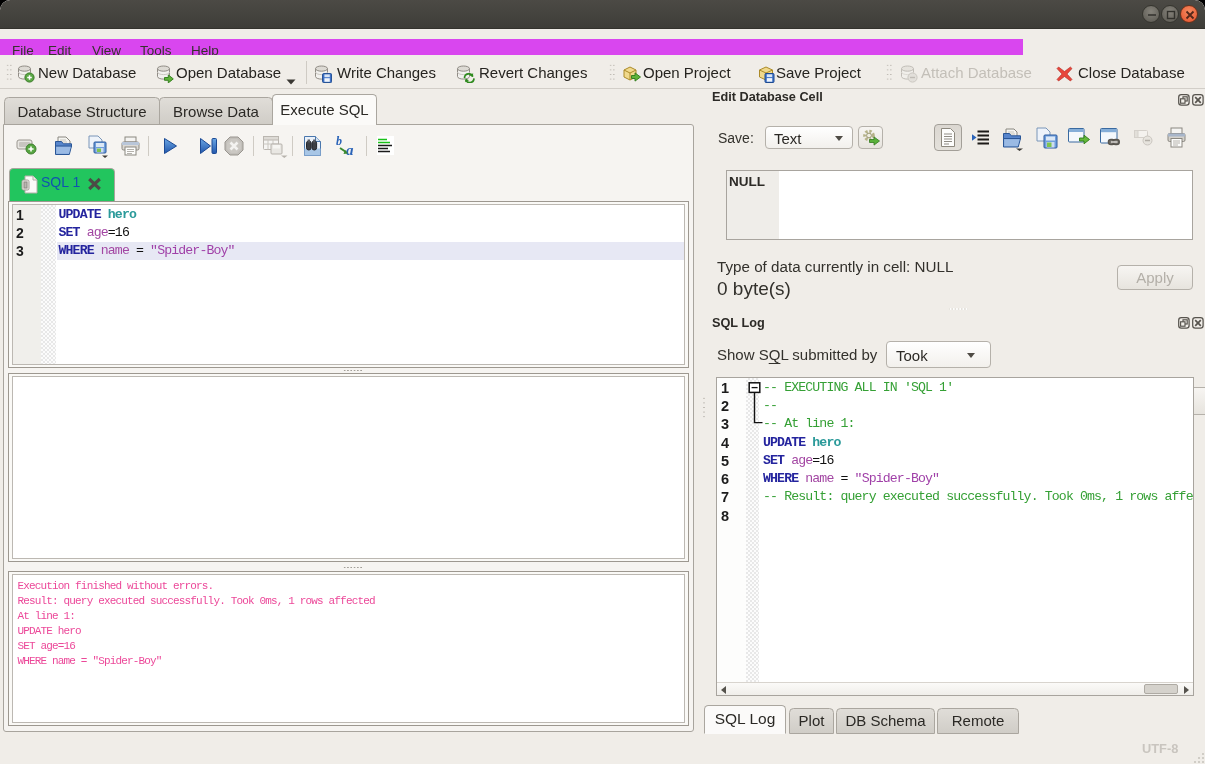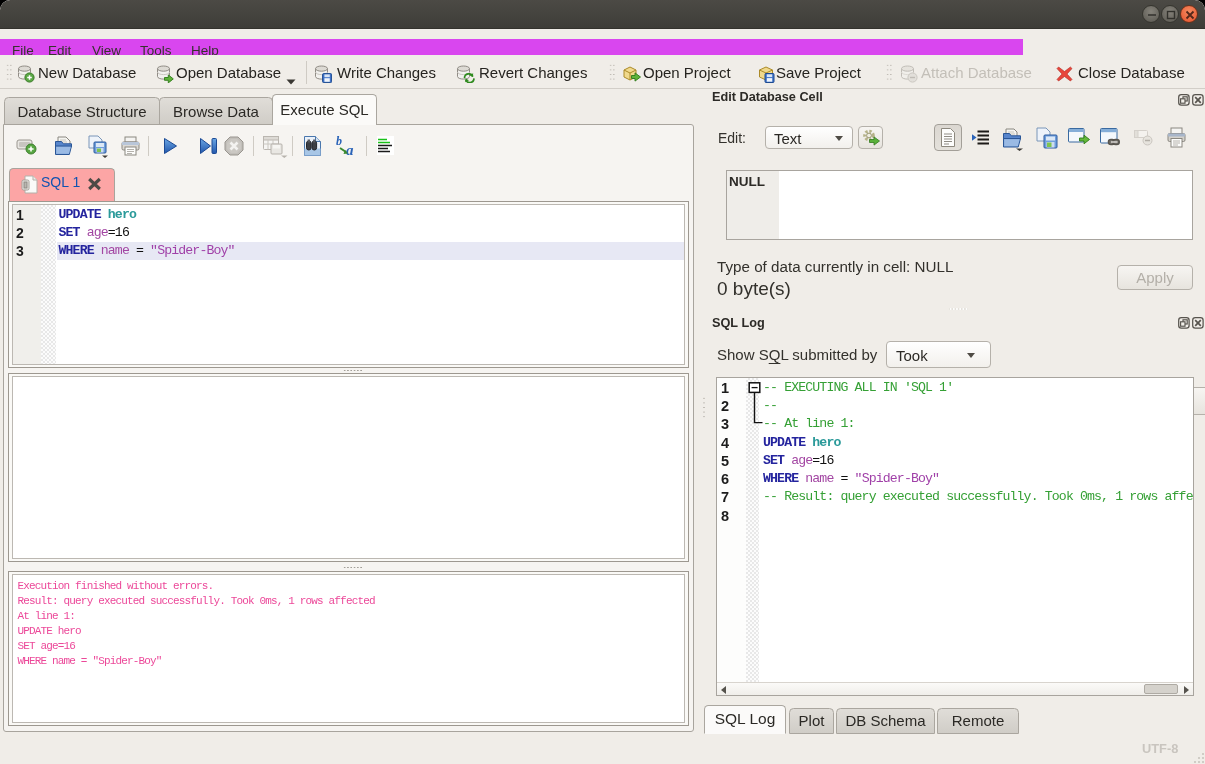--- a/index.html
+++ b/index.html
@@ -245,21 +245,21 @@
       <path d="M4 13l6 4" stroke="#3a8a2e" stroke-width="2"></path>
       <path d="M12 18.5l-4.5 0.5 1.5-4z" fill="#3a8a2e"></path>
     </svg>
     <div class="tsep" style="left:366px; top:136px; height:20px"></div>
     <div class="abs" style="left:377px; top:136px; width:17px; height:19px; background:#fff"></div>
     <svg class="abs" style="left:377px; top:138px" width="17" height="16" viewBox="0 0 17 16">
       <path d="M1 1.5h9M1 4.5h12" stroke="#19c119" stroke-width="1.7"></path>
       <path d="M1 7.5h14M1 10.5h10M1 13.5h12" stroke="#1a1a1a" stroke-width="1.7"></path>
     </svg>
   </div>
-  <div id="sqltab" style="position:absolute; left:9px; top:168px; width:106px; height:34px; background:#fca5a5; border:1px solid #a8a49d; border-bottom:none; border-radius:4.5px 4.5px 0 0;">
+  <div id="sqltab" style="position:absolute; left:9px; top:168px; width:106px; height:34px; background:#22c55e; border:1px solid #a8a49d; border-bottom:none; border-radius:4.5px 4.5px 0 0;">
     <svg class="abs" style="left:10px; top:6px" width="19" height="20" viewBox="0 0 19 20">
       <path d="M5 1h8l4 4v13H5z" fill="#fafaf8" stroke="#b4b0a9"></path>
       <path d="M13 1v4h4" fill="#efede9" stroke="#b4b0a9"></path>
       <rect x="2" y="5" width="7" height="10" rx="1.5" fill="#e8e6e2" stroke="#a4a099"></rect>
       <rect x="4" y="7" width="3" height="6" fill="#b8b5af" stroke="#8e8a84"></rect>
     </svg>
     <span style="position:absolute; left:31px; top:4.5px; font-size:14px; color:#1153b0;">SQL 1</span>
     <svg class="abs" style="left:77px; top:8px" width="15" height="14" viewBox="0 0 15 14">
       <path d="M2.2 2 L12.8 12 M12.8 2 L2.2 12" stroke="#4c4a46" stroke-width="3.1"></path>
     </svg>
@@ -296,21 +296,21 @@
     <div class="docktitle" style="left:712px; top:89.5px;">Edit Database Cell</div>
     <svg class="abs" style="left:1178px; top:94px" width="12" height="12" viewBox="0 0 12 12">
       <rect x="0.7" y="0.7" width="10.4" height="10.4" rx="2.6" fill="none" stroke="#57544e" stroke-width="1.25"></rect>
       <rect x="5" y="2.8" width="4.2" height="4.2" fill="none" stroke="#57544e" stroke-width="1.15"></rect>
       <rect x="2.6" y="4.8" width="4.4" height="4.4" fill="#f1efe9" stroke="#57544e" stroke-width="1.15"></rect>
     </svg>
     <svg class="abs" style="left:1192px; top:94px" width="12" height="12" viewBox="0 0 12 12">
       <rect x="0.7" y="0.7" width="10.4" height="10.4" rx="2.6" fill="none" stroke="#57544e" stroke-width="1.25"></rect>
       <path d="M3.2 3.2 L8.8 8.8 M8.8 3.2 L3.2 8.8" stroke="#57544e" stroke-width="1.7"></path>
     </svg>
-    <span class="abs" style="left:718px; top:130px; font-size:14px;">Edit:</span>
+    <span class="abs" style="left:718px; top:130px; font-size:14px;">Save:</span>
     <div class="combo" style="left:765px; top:126px; width:88px; height:23px;">
       <span style="position:absolute; left:8px; top:3px;">Text</span>
       <span class="arr" style="right:9px; top:9px;"></span>
     </div>
     <div class="pbtn" style="left:858px; top:126px; width:25px; height:23px;">
       <svg width="19" height="19" viewBox="0 0 19 19" style="margin-top:1px">
         <circle cx="8" cy="7.5" r="4.4" fill="none" stroke="#b5b288" stroke-width="2.8" stroke-dasharray="2.4 1.7"></circle>
         <circle cx="8" cy="7.5" r="2.4" fill="#f0eee2" stroke="#96936c"></circle>
         <path d="M8.5 11.5h4.5v-2.6l5.5 4.1-5.5 4.1v-2.6H8.5z" fill="#59b13a" stroke="#337a1e" stroke-width="0.8"></path>
       </svg>

